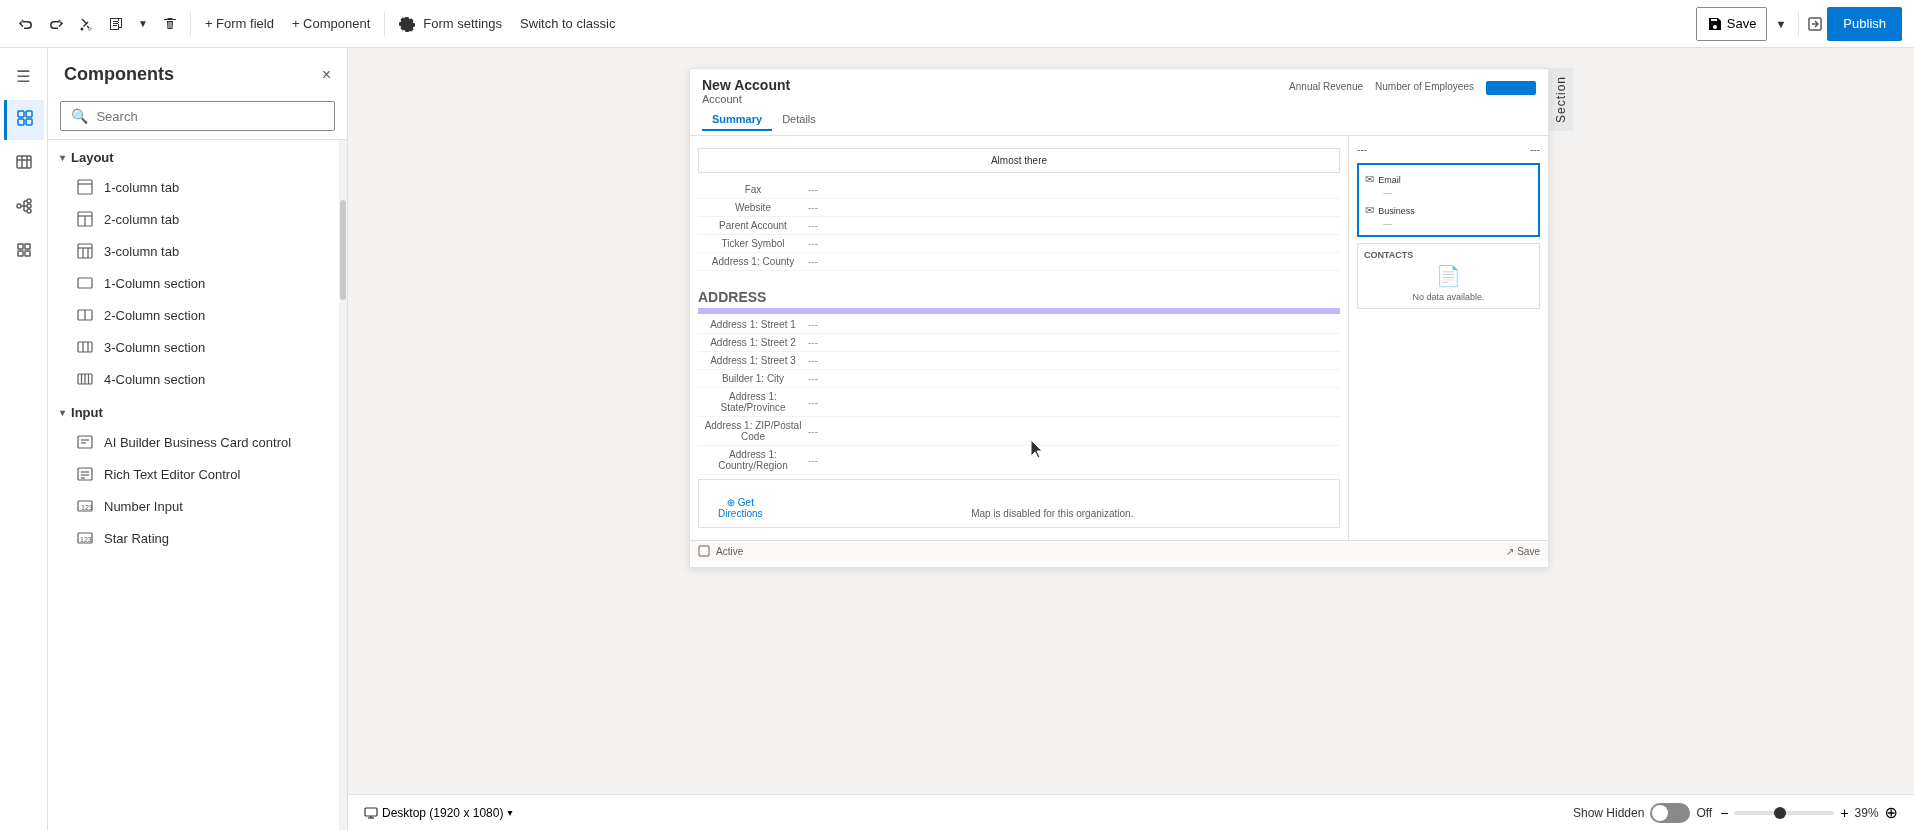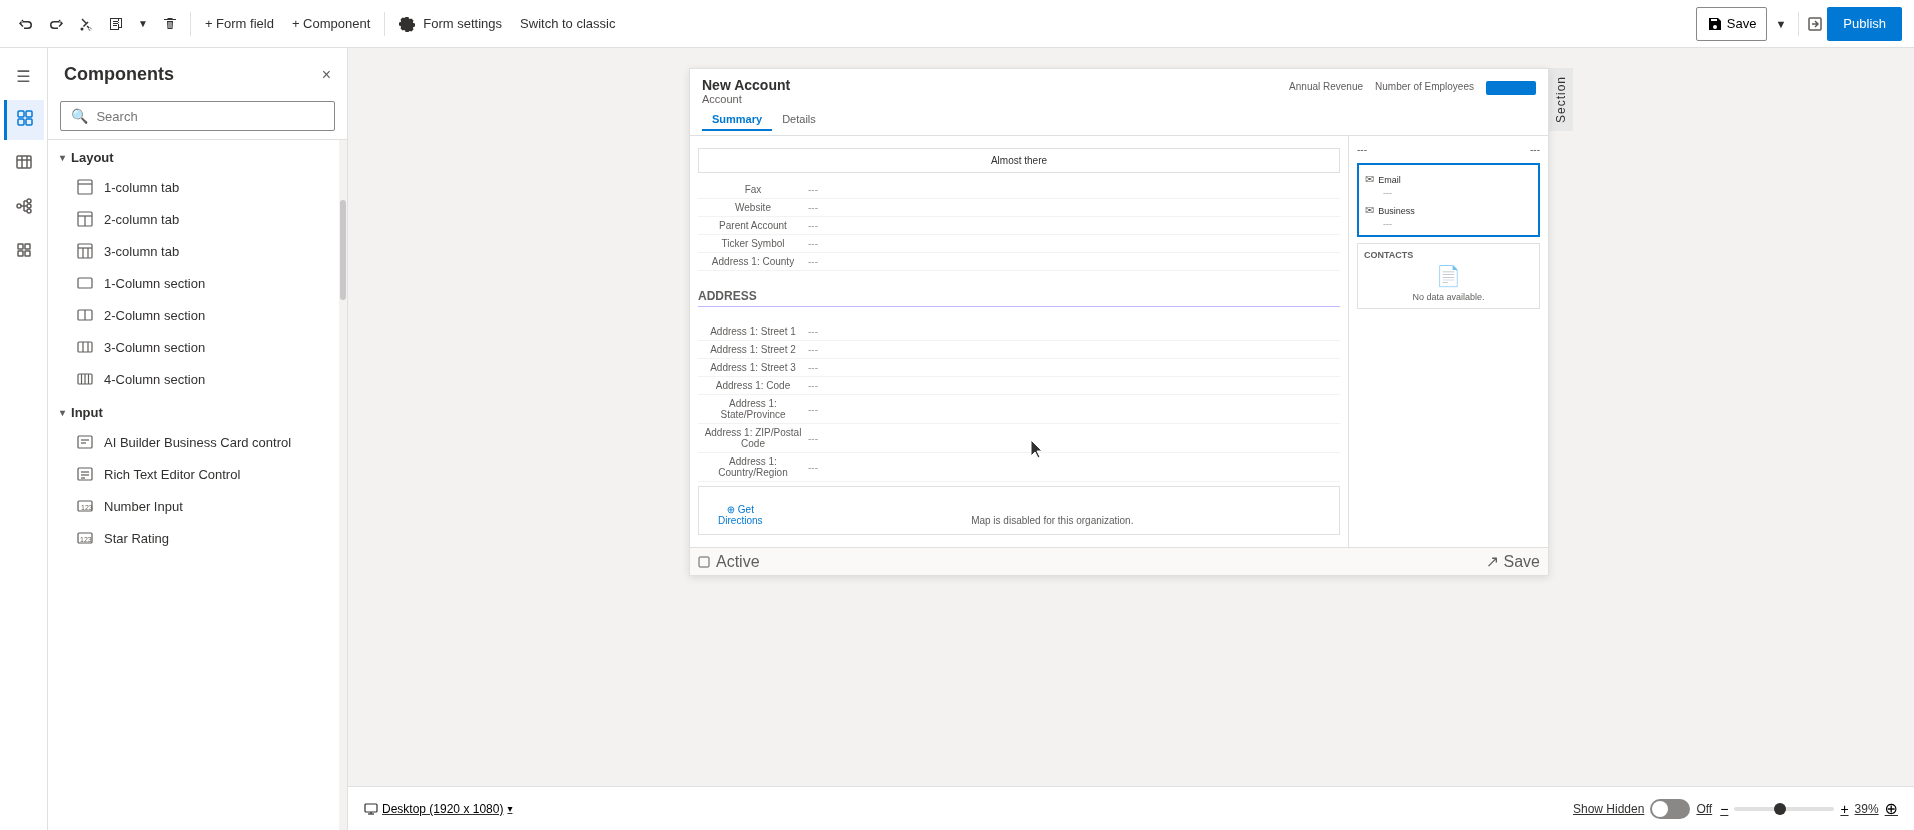--- a/index.html
+++ b/index.html
@@ -134,22 +134,22 @@
 
     .form-row {
       display: flex; align-items: center; padding: 3px 0;
       border-bottom: 1px solid #f3f2f1;
       text-align: center;
     }
     .form-label { color: #605e5c; font-size: 10px; width: 110px; flex-shrink: 0; }
     .form-value { color: #a0a0a0; font-size: 10px; }
 
     .section-label {
-      font-size: 12px; font-weight: 600; color: #605e5c;
-      padding: 6px 0 3px 0; border-bottom: 1px solid #c4b5fd; margin-bottom: 16px;
+      font-size: 14px; font-weight: 600; color: #605e5c;
+      padding: 6px 0 3px 0; border-bottom: 6px solid #c4b5fd; margin-bottom: 2px;
     }
 
     .almost-there-box {
       border: 1px solid #e0e0e0; padding: 6px 10px; margin: 4px 0;
       text-align: center; font-size: 10px; color: #323130;
     }
 
     .map-box {
       border: 1px solid #e0e0e0; padding: 8px; margin: 4px 0;
       display: flex; flex-direction: row; align-items: flex-end;
@@ -174,39 +174,39 @@
 
     .contacts-section { border: 1px solid #e0e0e0; padding: 6px; }
     .contacts-title { font-size: 9px; color: #605e5c; font-weight: 600; margin-bottom: 4px; }
     .contacts-empty { text-align: center; color: #605e5c; font-size: 9px; }
     .contacts-icon { font-size: 20px; color: #c8c8c8; display: block; margin-bottom: 4px; }
 
     
     .form-bottom {
       display: flex; align-items: center; justify-content: space-between;
       padding: 4px 8px; border-top: 1px solid #e0e0e0;
-      font-size: 16px; color: #605e5c; background: #faf9f8;
+      font-size: 10px; color: #605e5c; background: #faf9f8;
     }
 
     
     .section-panel {
       width: 24px; background: #e8e8e8; display: flex; flex-direction: column;
       align-items: center; justify-content: center; flex-shrink: 0;
     }
     .section-text {
       writing-mode: vertical-rl; transform: rotate(180deg);
       font-size: 12px; color: #323130; letter-spacing: 1px;
       font-weight: 500; padding: 8px 0;
     }
 
     
     .status-bar {
-      height: 44px; background: #fff; border-top: 1px solid #e0e0e0;
+      height: 36px; background: #fff; border-top: 1px solid #e0e0e0;
       display: flex; align-items: center; justify-content: space-between;
-      padding: 0 16px; font-size: 12px; color: #323130; text-decoration: underline;
+      padding: 0 16px; font-size: 12px; color: #323130;
     }
     .status-left { display: flex; align-items: center; gap: 6px; }
     .status-right { display: flex; align-items: center; gap: 8px; }
     .toggle-container { display: flex; align-items: center; gap: 6px; }
     .toggle {
       width: 40px; height: 20px; background: #8a8886; border-radius: 10px;
       position: relative; cursor: pointer;
     }
     .toggle-knob {
       width: 16px; height: 16px; background: #fff; border-radius: 50%;
@@ -569,21 +569,21 @@
               </div>
               <div class="form-row">
                 <span class="form-label">Address 1: Street 2</span>
                 <span class="form-value">---</span>
               </div>
               <div class="form-row">
                 <span class="form-label">Address 1: Street 3</span>
                 <span class="form-value">---</span>
               </div>
               <div class="form-row">
-                <span class="form-label">Address 1: Code</span>
+                <span class="form-label">Builder 1: City</span>
                 <span class="form-value">---</span>
               </div>
               <div class="form-row">
                 <span class="form-label">Address 1: State/Province</span>
                 <span class="form-value">---</span>
               </div>
               <div class="form-row">
                 <span class="form-label">Address 1: ZIP/Postal Code</span>
                 <span class="form-value">---</span>
               </div>

